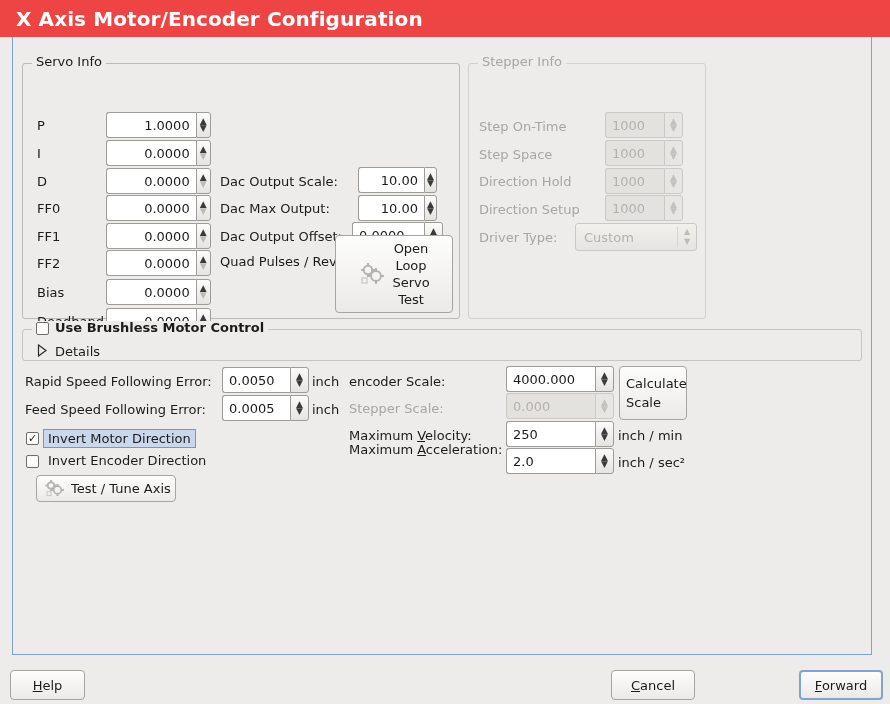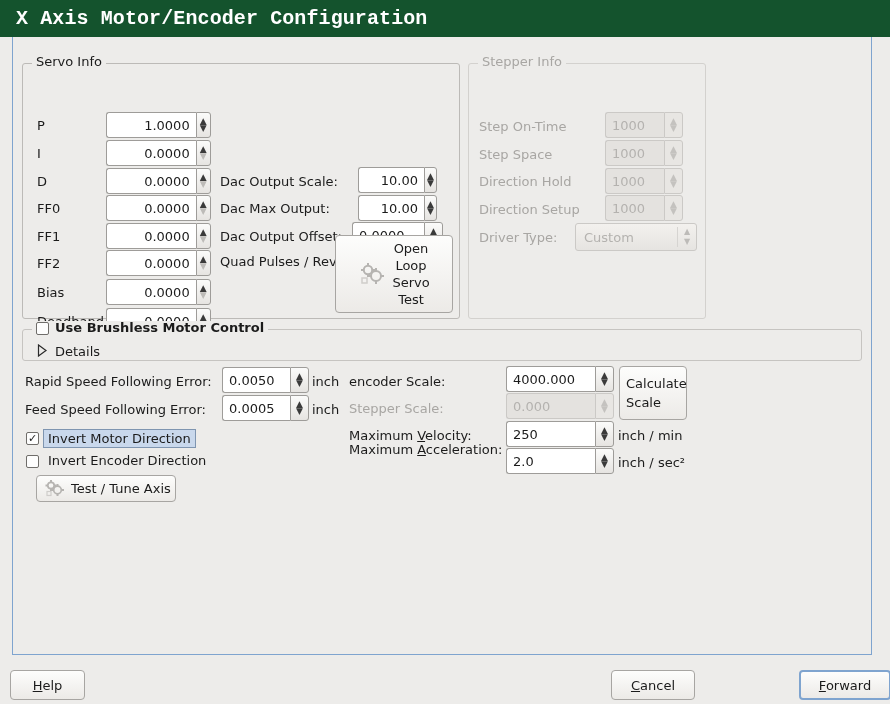--- a/index.html
+++ b/index.html
@@ -9,22 +9,21 @@
     font-family:"DejaVu Sans","Liberation Sans",sans-serif;
     font-size:13px;color:#1b1b1b;
     overflow:hidden;
     -webkit-font-smoothing:antialiased;
   }
   .win{position:relative;width:890px;height:704px;}
 
   
   .titlebar{
     position:absolute;left:0;top:0;width:890px;height:37px;
-    background:#14532d;
-    font-family:Liberation Mono, monospace;
+    background:#ef4444;
   }
   .titlebar .title{
     position:absolute;left:16px;top:7px;
     font-size:20px;font-weight:bold;color:#ffffff;
     letter-spacing:.1px;
   }
 
   
   .content{
     position:absolute;left:12px;top:37px;width:860px;height:618px;
@@ -426,18 +425,18 @@
 
   </div>
 
   <div class="bottom">
     <div class="btn" style="left:10px;top:14px;width:75px;height:30px;">
       <span><u>H</u><span>elp</span></span>
     </div>
     <div class="btn" style="left:611px;top:14px;width:84px;height:30px;">
       <span><u>C</u><span>ancel</span></span>
     </div>
-    <div class="btn focus" style="left:799px;top:14px;width:92px;height:30px;">
+    <div class="btn focus" style="left:799px;top:14px;width:84px;height:30px;">
       <span><u>F</u><span>orward</span></span>
     </div>
   </div>
 
 </div>
 
 </body></html>

